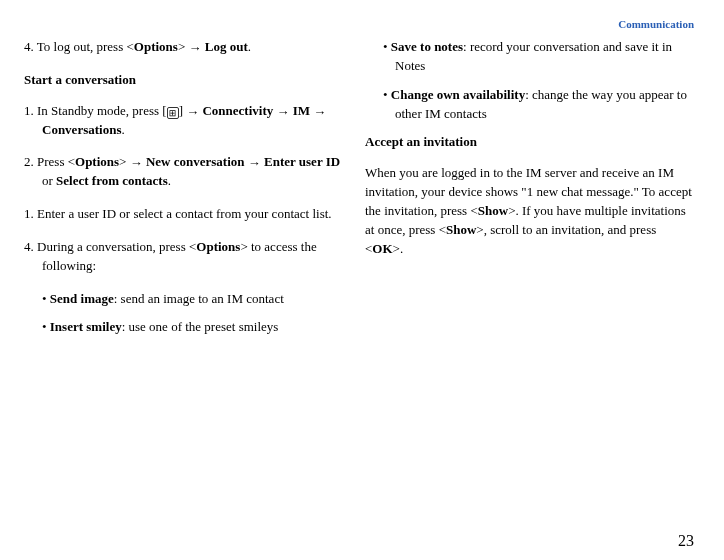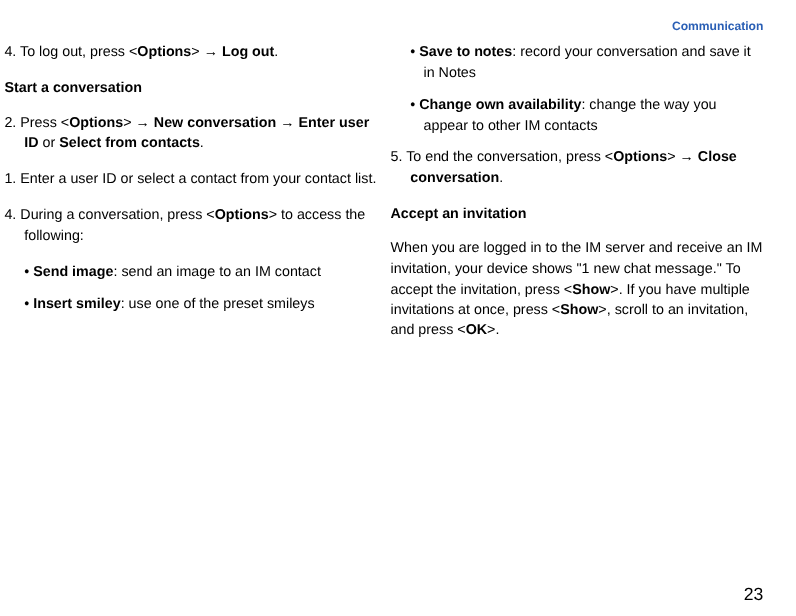--- a/index.html
+++ b/index.html
@@ -7,24 +7,25 @@
     padding: 0;
     font-family: Verdana, Arial, sans-serif;
     font-size: 13px;
     color: #000;
     background: #fff;
     width: 724px;
     height: 560px;
     overflow: hidden;
   }
   .page {
-    padding: 18px 30px 10px 4px;
+    padding: 18px 30px 10px 24px;
     position: relative;
     height: 100%;
     box-sizing: border-box;
+    font-family: Liberation Serif, serif;
   }
   .header-section {
     text-align: right;
     font-size: 11px;
     font-weight: bold;
     color: #2a5fb5;
     margin-bottom: 8px;
   }
   .columns {
     display: flex;
@@ -87,20 +88,23 @@
   <div class="columns">
 
     <div class="col">
 
       <div class="step">
         <span>4. To log out, press &lt;</span><b>Options</b><span>&gt; → </span><b>Log out</b><span>.</span>
       </div>
 
       <div class="heading">Start a conversation</div>
 
+      <div class="step">
+        <span>1. In Standby mode, press [</span><span class="icon-sq">⊞</span><span>] → </span><b>Connectivity</b><span> → </span><b>IM</b><span> → </span><b>Conversations</b><span>.</span>
+      </div>
 
       <div class="step">
         <span>2. Press &lt;</span><b>Options</b><span>&gt; → </span><b>New conversation</b><span> → </span><b>Enter user ID</b><span> or </span><b>Select from contacts</b><span>.</span>
       </div>
 
       <div class="step">1. Enter a user ID or select a contact from your contact list.</div>
 
       <div class="step">
         <span>4. During a conversation, press &lt;</span><b>Options</b><span>&gt; to access the following:</span>
       </div>
@@ -119,23 +123,20 @@
 
       <div class="bullet">
         <span class="bullet-dot">• </span><b>Save to notes</b><span>: record your conversation and save it in Notes</span>
       </div>
 
 
       <div class="bullet">
         <span class="bullet-dot">• </span><b>Change own availability</b><span>: change the way you appear to other IM contacts</span>
       </div>
 
-      <div class="step">
-        <span>5. To end the conversation, press &lt;</span><b>Options</b><span>&gt; → </span><b>Close conversation</b><span>.</span>
-      </div>
 
       <div class="heading">Accept an invitation</div>
 
       <div class="para">
         <span>When you are logged in to the IM server and receive an IM invitation, your device shows "1 new chat message." To accept the invitation, press &lt;</span><b>Show</b><span>&gt;. If you have multiple invitations at once, press &lt;</span><b>Show</b><span>&gt;, scroll to an invitation, and press &lt;</span><b>OK</b><span>&gt;.</span>
       </div>
 
     </div>
 
   </div>

